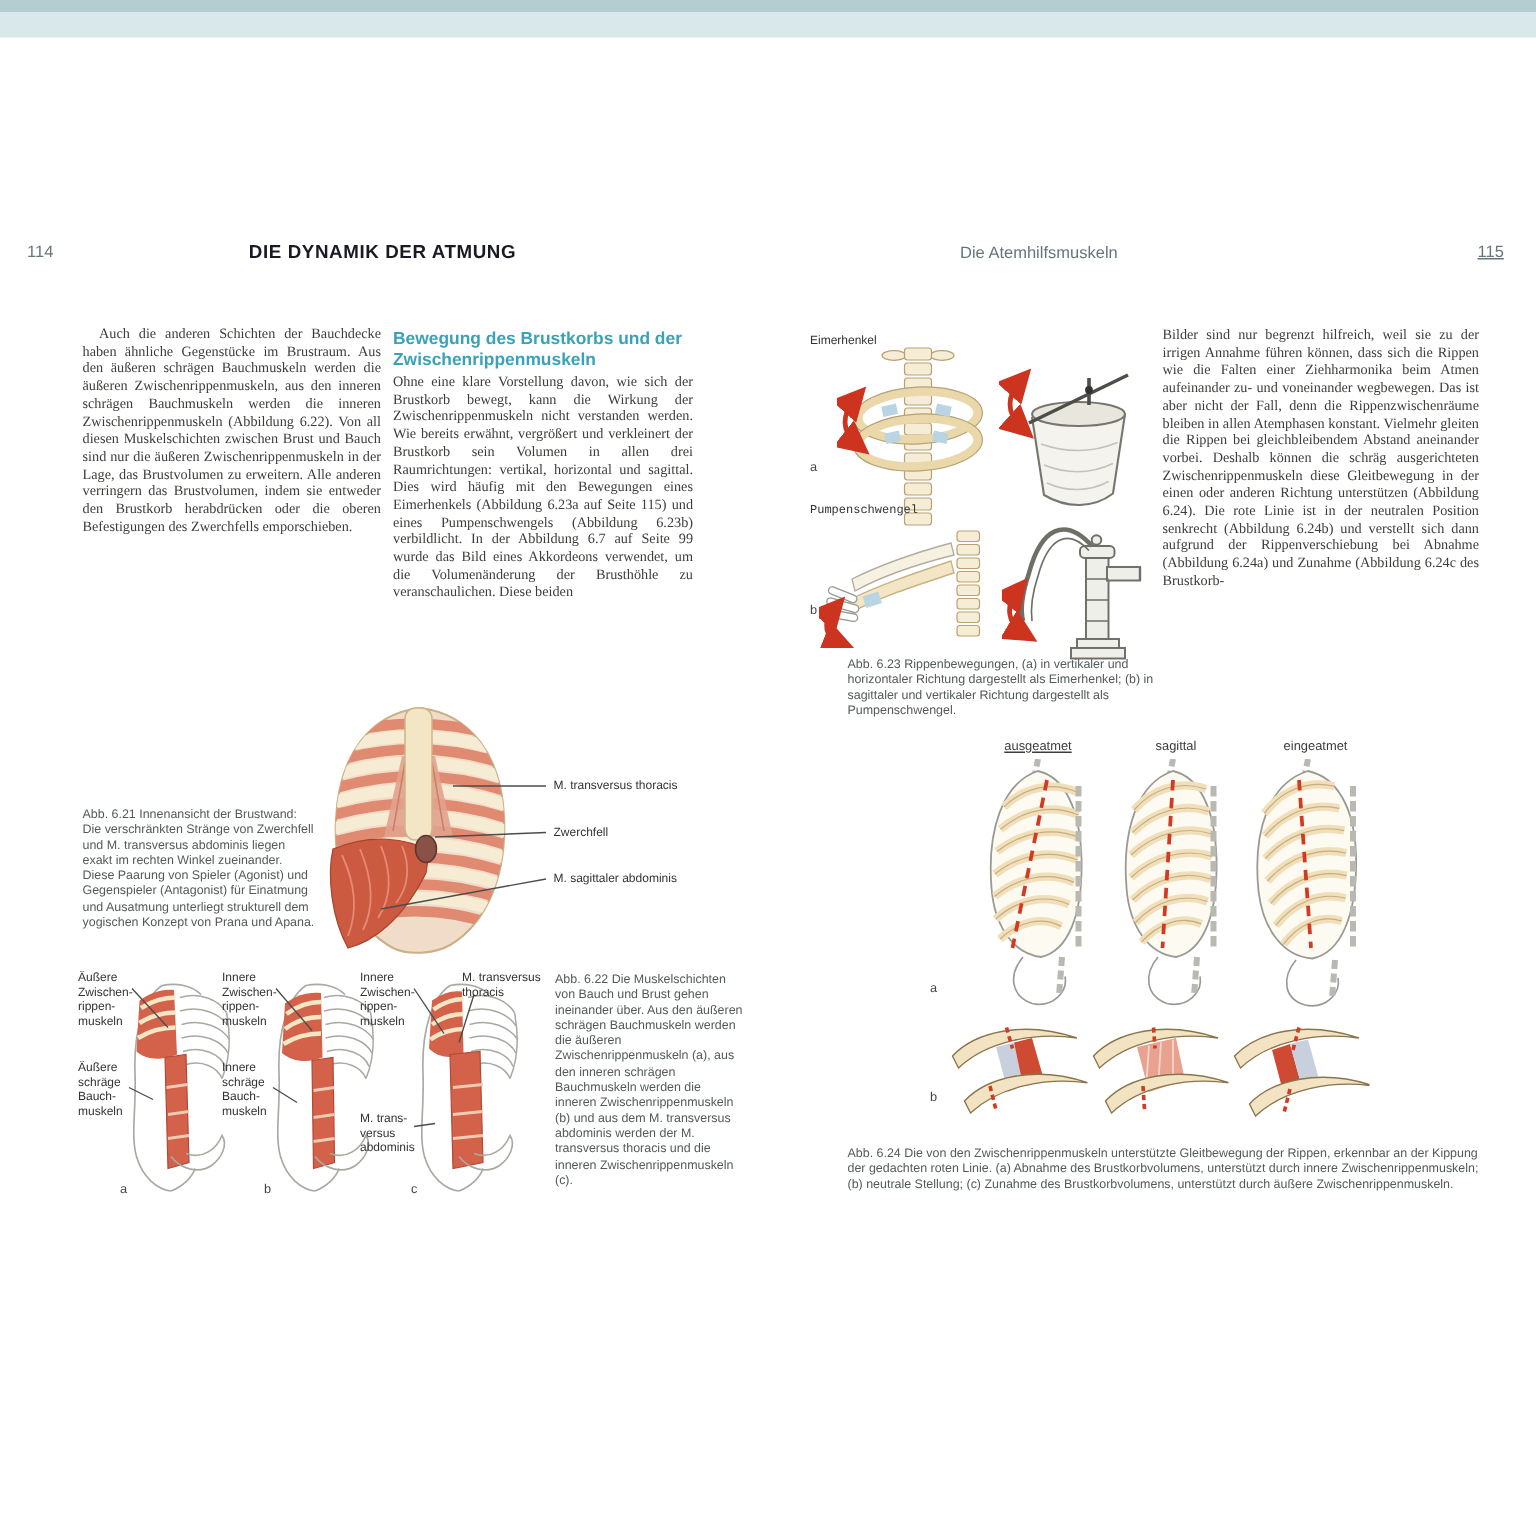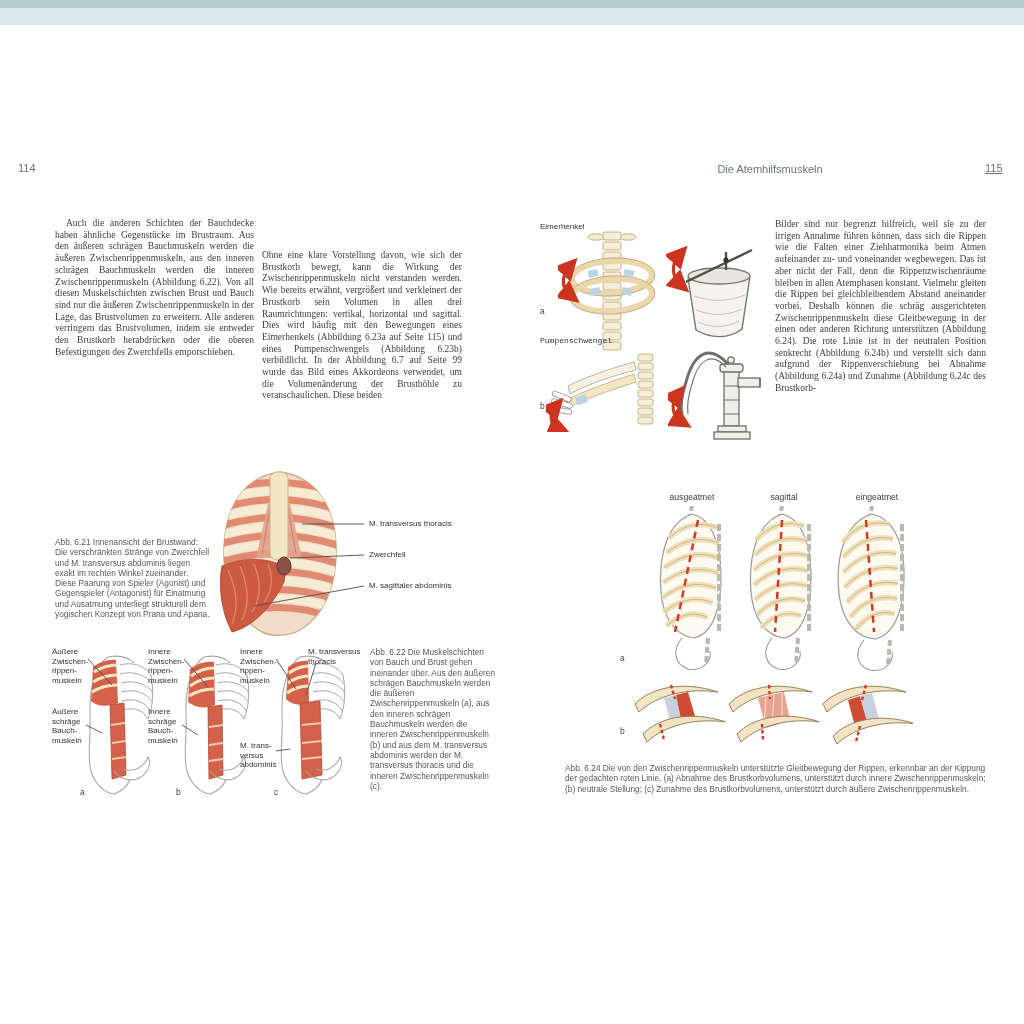--- a/index.html
+++ b/index.html
@@ -3,43 +3,45 @@
 <meta charset="utf-8">
 <style>
   html,body{margin:0;padding:0;background:#fff;}
   #canvas{position:relative;width:1024px;height:1024px;background:#ffffff;overflow:hidden;
           font-family:"Liberation Sans",sans-serif;padding-left:18px;}
   .abs{position:absolute;}
   .band{background:#d8e8eb;}
   .strip{background:#b4cdd1;}
   .pagenum{color:#6a7578;font-size:11px;}
   .running-title-left{font-weight:700;font-size:12.5px;color:#1a1a24;letter-spacing:.4px;text-align:center;}
-  .running-title-right{font-size:11px;color:#66757a;text-align:center;}
+  .running-title-right{font-size:11px;color:#66757a;text-align:left;}
   .body-text{font-family:Liberation Serif, serif;font-size:9.5px;line-height:11.7px;color:#3e3d3b;text-align:justify;}
   .indent{text-indent:11px;}
   .heading{color:#3aa2b8;font-weight:700;font-size:11.6px;line-height:13.5px;}
   .caption{font-size:8.3px;line-height:10.3px;color:#54595b;text-align:left;}
   .fig-label{font-size:8px;line-height:9.6px;color:#333;white-space:pre-line;}
   .letter{font-size:8.5px;color:#444;}
   .state-label{font-size:8.6px;color:#3c3c3c;text-align:center;}
   svg{display:block;}
 </style>
 </head>
 <body>
 
 <div id="canvas">
 
   <div class="abs band" style="left:0;top:157;width:1024px;height:25px;"></div>
   <div class="abs strip" style="left:0;top:187;width:1024px;height:8px;"></div>
   <div class="abs pagenum" style="left:18px;top:162px;">114</div>
+  <div class="abs running-title-left" style="left:95px;top:161px;width:320px;">DIE DYNAMIK DER ATMUNG</div>
   <div class="abs running-title-right" style="left:640px;top:163px;width:260px;">Die Atemhilfsmuskeln</div>
   <div class="abs pagenum" style="left:985px;top:162px;text-decoration:underline;">115</div>
 
   <div class="abs body-text indent" style="left:55px;top:218px;width:199px;">Auch die anderen Schichten der Bauchdecke haben ähnliche Gegenstücke im Brustraum. Aus den äußeren schrägen Bauchmuskeln werden die äußeren Zwischenrippenmuskeln, aus den inneren schrägen Bauchmuskeln werden die inneren Zwischenrippenmuskeln (Abbildung 6.22). Von all diesen Muskelschichten zwischen Brust und Bauch sind nur die äußeren Zwischenrippenmuskeln in der Lage, das Brustvolumen zu erweitern. Alle anderen verringern das Brustvolumen, indem sie entweder den Brustkorb herabdrücken oder die oberen Befestigungen des Zwerchfells emporschieben.</div>
 
+  <div class="abs heading" style="left:262px;top:219px;width:200px;">Bewegung des Brustkorbs und der Zwischenrippenmuskeln</div>
   <div class="abs body-text" style="left:262px;top:250px;width:200px;">Ohne eine klare Vorstellung davon, wie sich der Brustkorb bewegt, kann die Wirkung der Zwischenrippenmuskeln nicht verstanden werden. Wie bereits erwähnt, vergrößert und verkleinert der Brustkorb sein Volumen in allen drei Raumrichtungen: vertikal, horizontal und sagittal. Dies wird häufig mit den Bewegungen eines Eimerhenkels (Abbildung 6.23a auf Seite 115) und eines Pumpenschwengels (Abbildung 6.23b) verbildlicht. In der Abbildung 6.7 auf Seite 99 wurde das Bild eines Akkordeons verwendet, um die Volumenänderung der Brusthöhle zu veranschaulichen. Diese beiden</div>
 
   <div class="abs" style="left:206px;top:466px;width:160px;height:180px;">
     <svg width="160" height="180" viewBox="0 0 160 180">
       <defs>
         <clipPath id="barrel">
             <path d="M74,6 C40,10 20,38 18,80 C16,118 30,152 56,166 C66,171 84,170 94,164 C118,150 132,118 130,78 C128,38 108,10 74,6 Z"></path>
           </clipPath>
       </defs>
       <path d="M74,6 C40,10 20,38 18,80 C16,118 30,152 56,166 C66,171 84,170 94,164 C118,150 132,118 130,78 C128,38 108,10 74,6 Z" fill="#f0dcc8" stroke="#cbb085" stroke-width="1.4"></path>
@@ -285,25 +287,26 @@
       <line x1="56" y1="64" x2="71" y2="64" stroke="#6f6f68" stroke-width="1"></line>
       <line x1="56" y1="78" x2="71" y2="78" stroke="#6f6f68" stroke-width="1"></line>
       <line x1="92" y1="42" x2="92" y2="51" stroke="#6f6f68" stroke-width="1.6"></line>
       <circle cx="63" cy="24" r="3.2" fill="#efefe9" stroke="#6f6f68" stroke-width="1.3"></circle>
       <path d="M60,28 C42,8 26,16 18,46 C14,58 12,70 14,78" fill="none" stroke="#6f6f68" stroke-width="3"></path>
       <path d="M58,31 C44,16 31,22 24,48 C20,60 19,70 20,78" fill="none" stroke="#6f6f68" stroke-width="1.1"></path>
       <path d="M10,58 C2,68 4,80 14,86" stroke="#cc3420" stroke-width="3.2" fill="none" marker-start="url(#ah4)" marker-end="url(#ah4)"></path>
     </svg>
     <div class="abs letter" style="left:2px;top:183px;">b</div>
   </div>
+  <div class="abs caption" style="left:565px;top:437px;width:208px;">Abb. 6.23 Rippenbewegungen, (a) in vertikaler und horizontaler Richtung dargestellt als Eimerhenkel; (b) in sagittaler und vertikaler Richtung dargestellt als Pumpenschwengel.</div>
 
   <div class="abs body-text" style="left:775px;top:219px;width:211px;">Bilder sind nur begrenzt hilfreich, weil sie zu der irrigen Annahme führen können, dass sich die Rippen wie die Falten einer Ziehharmonika beim Atmen aufeinander zu- und voneinander wegbewegen. Das ist aber nicht der Fall, denn die Rippenzwischenräume bleiben in allen Atemphasen konstant. Vielmehr gleiten die Rippen bei gleichbleibendem Abstand aneinander vorbei. Deshalb können die schräg ausgerichteten Zwischenrippenmuskeln diese Gleitbewegung in der einen oder anderen Richtung unterstützen (Abbildung 6.24). Die rote Linie ist in der neutralen Position senkrecht (Abbildung 6.24b) und verstellt sich dann aufgrund der Rippenverschiebung bei Abnahme (Abbildung 6.24a) und Zunahme (Abbildung 6.24c des Brustkorb-</div>
 
   <div class="abs" style="left:612px;top:488px;width:378px;height:272px;">
-    <div class="abs state-label" style="left:35px;top:4px;width:90px;">ausgeatmet</div>
+    <div class="abs state-label" style="left:35px;top:4px;width:90px;text-decoration:underline;">ausgeatmet</div>
     <div class="abs state-label" style="left:132px;top:4px;width:80px;">sagittal</div>
     <div class="abs state-label" style="left:220px;top:4px;width:90px;">eingeatmet</div>
 
     <svg class="abs" width="85" height="168" viewBox="0 0 85 168" style="left:36px;top:18px;">
       <line x1="44" y1="0" x2="42" y2="10" stroke="#b9b9b2" stroke-width="4" stroke-dasharray="5 3"></line>
       <path d="M44,8 C20,16 10,48 13,86 C15,112 28,130 46,132 C64,128 74,104 73,66 C72,34 62,12 44,8 Z" fill="#fdfaf2" stroke="#9a9a94" stroke-width="1.2"></path>
       <g transform="rotate(5 43 70)">
         <g stroke="#f0dfba" stroke-width="5.5" fill="none">
           <path d="M66,20 C48,14 30,20 18,34"></path>
             <path d="M68,35 C50,29 31,35 17,49"></path>

